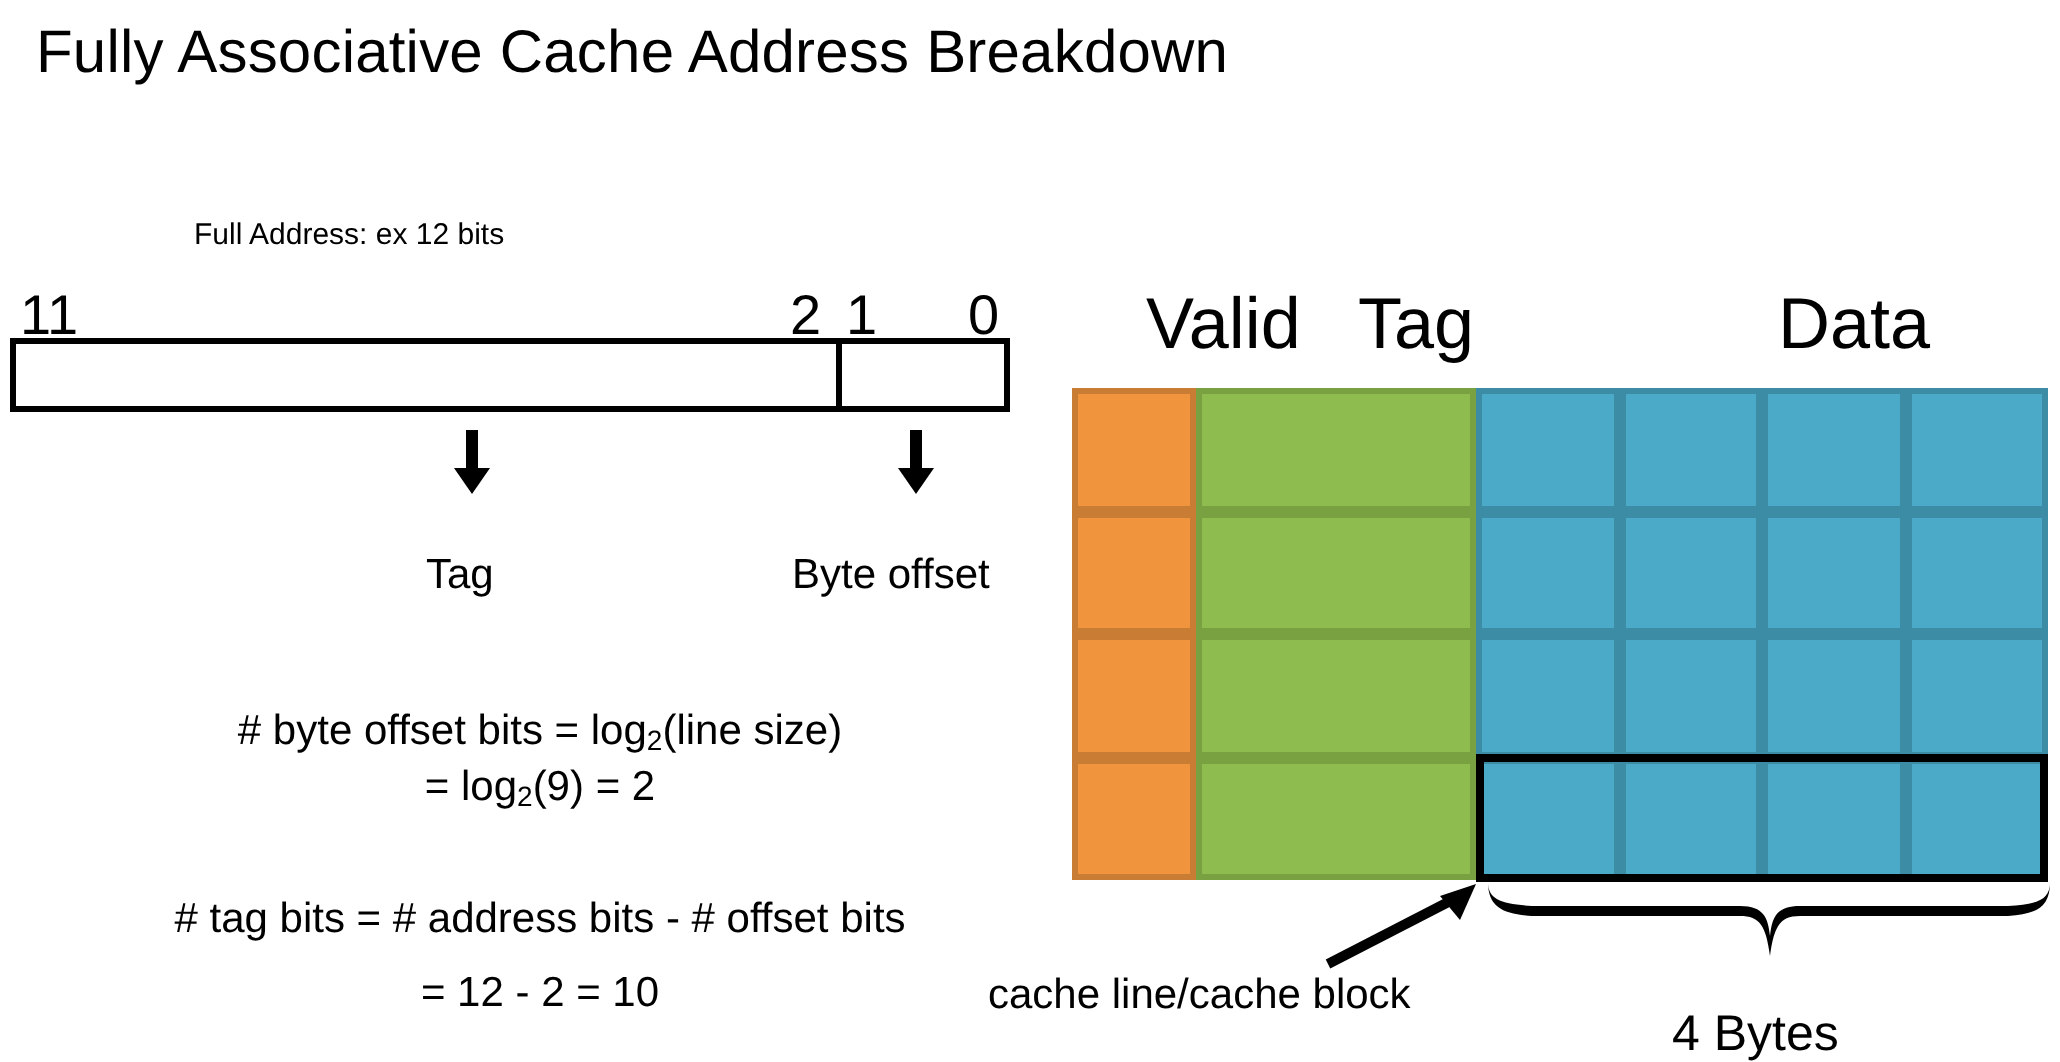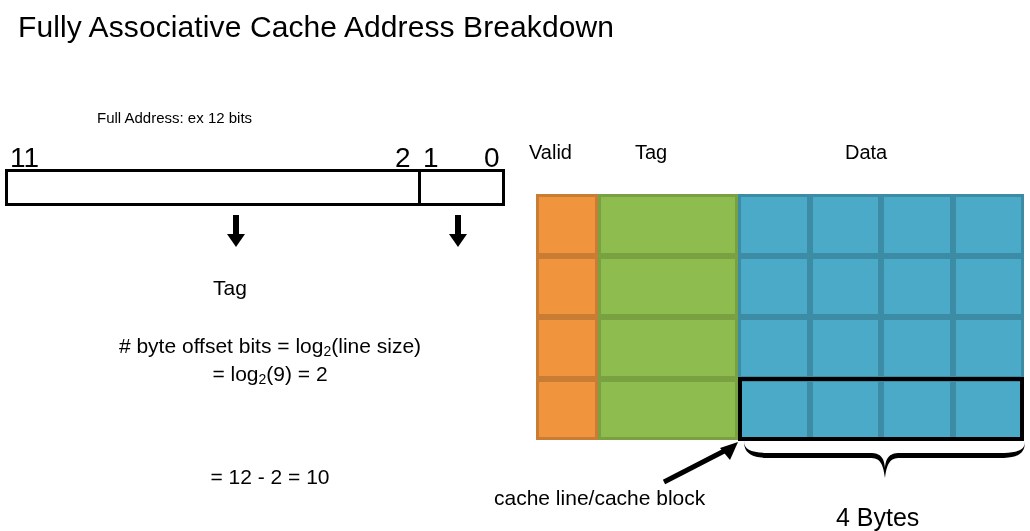--- a/index.html
+++ b/index.html
@@ -103,38 +103,40 @@
   #label-byte-offset { left: 396px; }
 
   
   .formula {
     position: absolute;
     width: 540px;
     left: 0;
     text-align: center;
     font-size: 21px;
     white-space: nowrap;
+    margin-top: 20px;
   }
   #formula-1a { top: 334px; }
   #formula-1b { top: 362px; }
   #formula-2a { top: 428px; }
   #formula-2b { top: 465px; }
   .formula sub {
     font-size: 14px;
     vertical-align: baseline;
     position: relative;
     top: 3px;
   }
 
   
   .col-header {
     position: absolute;
     top: 141px;
-    font-size: 20px;
-    white-space: nowrap;
+    font-size: 36px;
+    white-space: nowrap;
+    margin-left: 44px;
   }
   #header-valid { left: 529px; }
   #header-tag   { left: 635px; }
   #header-data  { left: 845px; }
 
   #cache-table {
     position: absolute;
     left: 536px;
     top: 194px;
     width: 488px;
@@ -227,27 +229,29 @@
   <div class="down-arrow" id="arrow-tag">
     <div class="shaft"></div>
     <div class="head"></div>
   </div>
   <div class="down-arrow" id="arrow-offset">
     <div class="shaft"></div>
     <div class="head"></div>
   </div>
 
   <div class="field-label" id="label-tag">Tag</div>
+  <div class="field-label" id="label-byte-offset">Byte offset</div>
 
   <div class="formula" id="formula-1a">
     <span># byte offset bits = log</span><sub>2</sub><span>(line size)</span>
   </div>
   <div class="formula" id="formula-1b">
     <span>= log</span><sub>2</sub><span>(9) = 2</span>
   </div>
+  <div class="formula" id="formula-2a"># tag bits = # address bits - # offset bits</div>
   <div class="formula" id="formula-2b">= 12 - 2 = 10</div>
 
   <div class="col-header" id="header-valid">Valid</div>
   <div class="col-header" id="header-tag">Tag</div>
   <div class="col-header" id="header-data">Data</div>
 
   <div id="cache-table">
     <div class="cache-col" id="col-valid">
       <div class="cell cell-valid"></div>
       <div class="cell cell-valid"></div>

